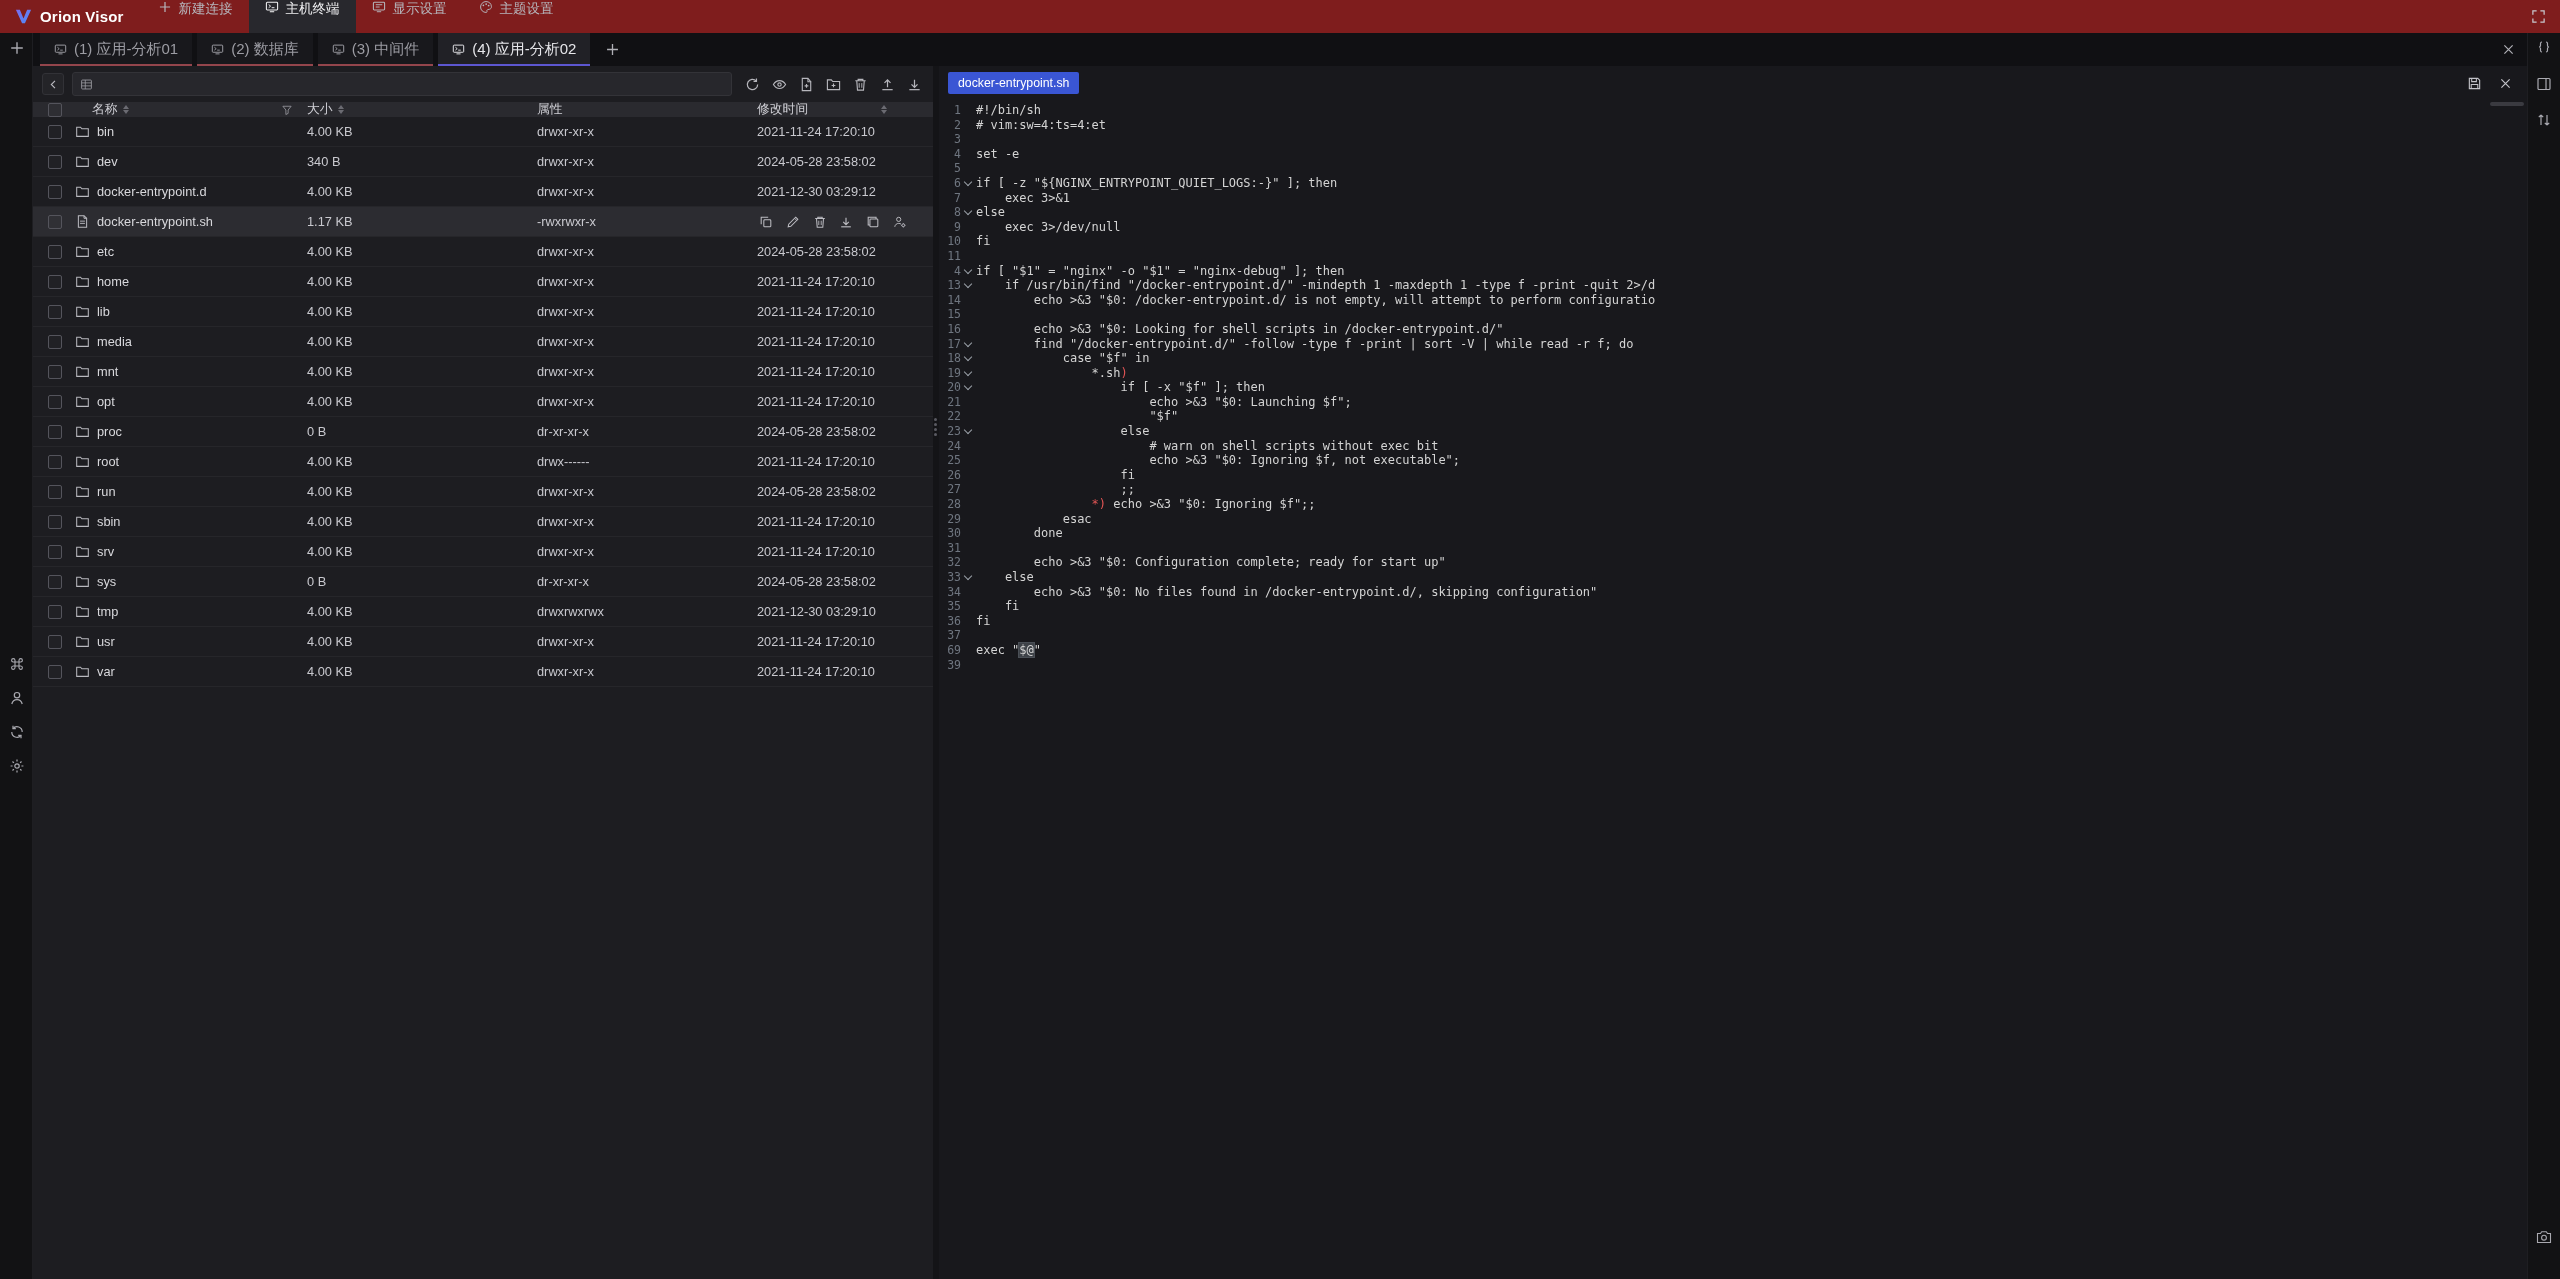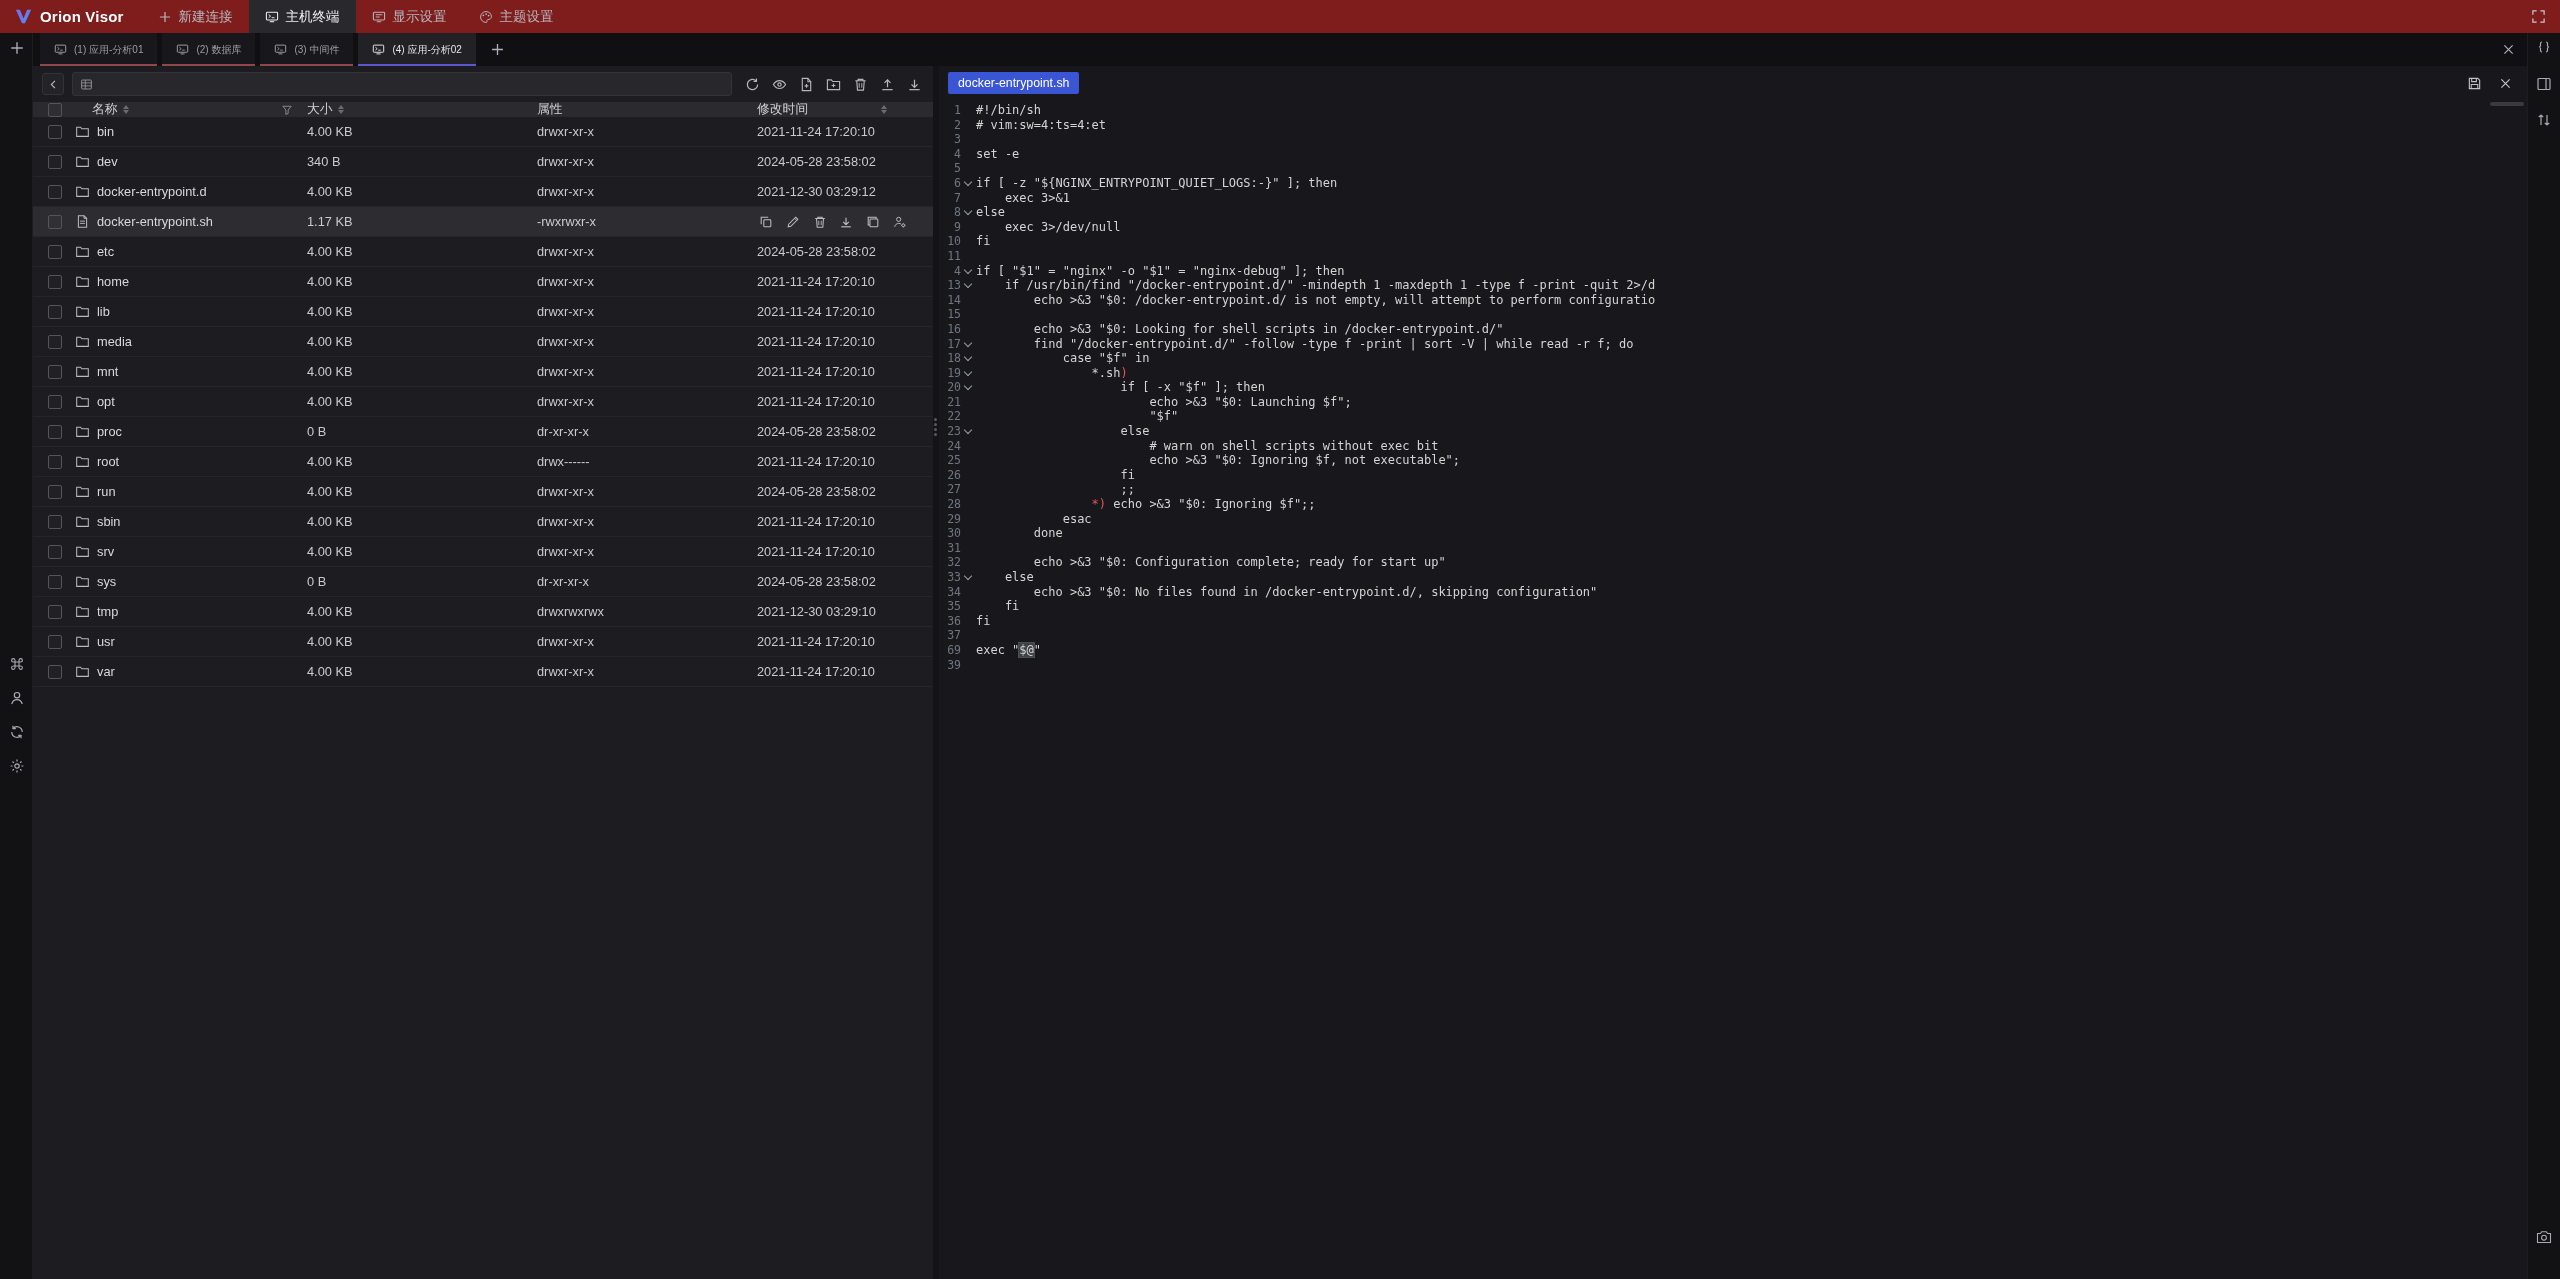--- a/index.html
+++ b/index.html
@@ -7,41 +7,41 @@
   body{background:#121214;font-family:"Liberation Sans","DejaVu Sans",sans-serif;color:#d4d4d8;overflow:hidden;position:relative;font-size:13px}
   .icon{display:inline-flex;align-items:center;justify-content:center;flex:none}
   .icon svg{width:15px;height:15px;display:block}
 
   
   .navbar{position:absolute;top:0;left:0;width:2560px;height:33px;background:#7f1d1d;display:flex;align-items:center;z-index:6}
   .logo{display:flex;align-items:center;gap:7px;padding:0 18px 0 14px}
   .logo .icon svg{width:19px;height:19px}
   .logo-text{font-weight:bold;font-size:15px;color:#ffffff;letter-spacing:.2px}
   .navbar-menu{display:flex;height:33px}
-  .nav-item{display:flex;align-items:center;gap:7px;height:33px;padding:0 16px;color:#b6b6bc;font-size:13.5px;cursor:pointer}
+  .nav-item{display:flex;align-items:flex-start;gap:7px;height:33px;padding:0 16px;color:#b6b6bc;font-size:13.5px;cursor:pointer}
   .nav-item.active{background:#28282d;color:#f0f0f2}
   .nav-ic svg{width:14px;height:14px}
   .navbar-right{margin-left:auto;display:flex;align-items:center;padding-right:11px}
   .nav-fs{width:22px;height:22px;color:#c9c9cf}
 
   
   .rail{position:absolute;top:33px;bottom:0;width:33px;background:#121214;z-index:5}
   .rail.left{left:0;border-right:1px solid #1e1e22}
   .rail.right{right:0;border-left:1px solid #1e1e22}
   .rail .icon{width:33px;height:30px;color:#a9a9b0;cursor:pointer}
   .rail-ic svg{width:16px;height:16px}
   .left-top{position:absolute;top:0;left:0}
   .left-bottom{position:absolute;top:616px;left:0;display:flex;flex-direction:column;gap:4px}
   .right-top{position:absolute;top:0;right:0;display:flex;flex-direction:column;gap:6px}
   .right-bottom{position:absolute;top:1189px;right:0}
 
   
   .tabbar{position:absolute;top:33px;left:33px;right:33px;height:33px;background:#101013;display:flex;align-items:stretch}
   .tabs{display:flex;padding-left:7px}
-  .tab{position:relative;display:flex;align-items:center;gap:7px;padding:0 14px;margin-right:5px;background:#18181c;color:#9c9ca3;font-size:10px;cursor:pointer}
+  .tab{position:relative;display:flex;align-items:center;gap:7px;padding:0 14px;margin-right:5px;background:#18181c;color:#9c9ca3;font-size:15px;cursor:pointer}
   .tab.active{background:#212126;color:#e6e6ea}
   .tab .ind{position:absolute;left:0;right:0;bottom:0;height:2px}
   .tab-ic svg{width:13px;height:13px}
   .tab-add{width:34px;color:#b0b0b6;cursor:pointer}
   .tab-close{margin-left:auto;width:38px;color:#b0b0b6;cursor:pointer}
 
   
   .main{position:absolute;top:66px;left:33px;right:33px;bottom:0;display:flex}
   .file-panel{width:900px;flex:none;background:#1d1d21;display:flex;flex-direction:column}
   .splitter{width:6px;flex:none;background:#141417;position:relative;cursor:col-resize}

